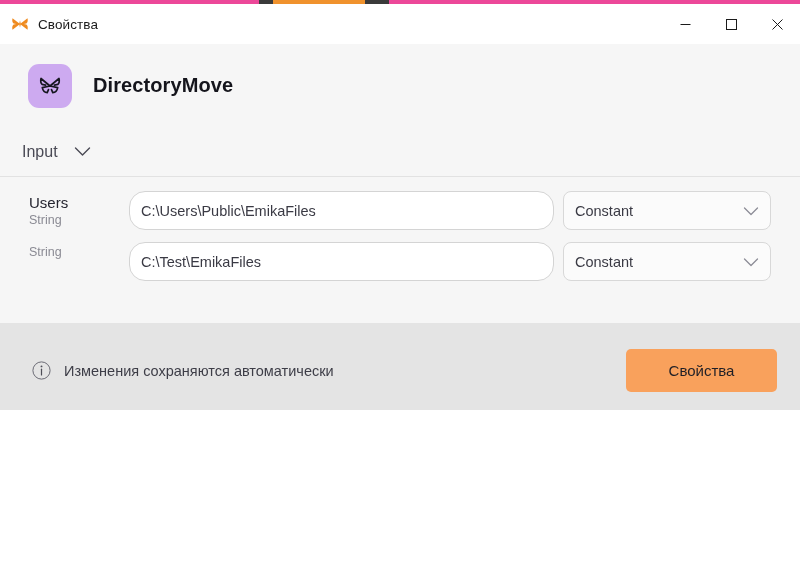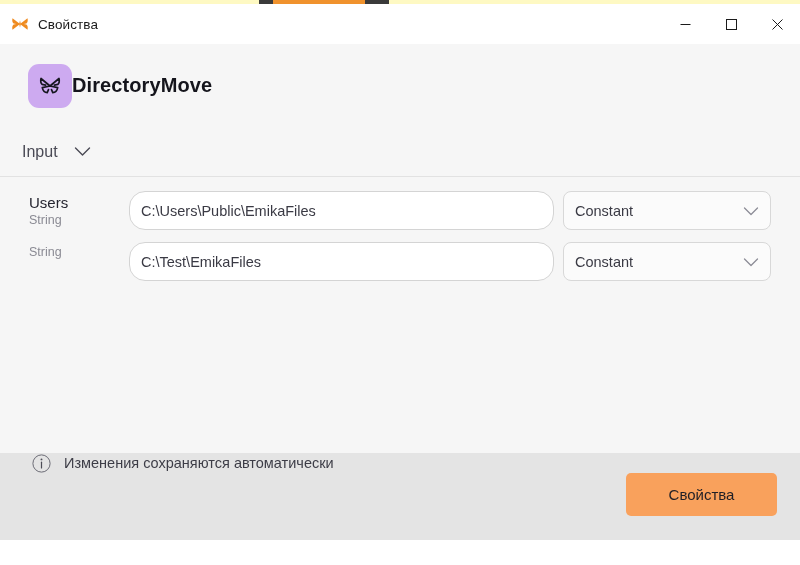--- a/index.html
+++ b/index.html
@@ -13,22 +13,22 @@
   body {
     font-family: "Liberation Sans", sans-serif;
     background: #ffffff;
     color: #1b1b1b;
     -webkit-font-smoothing: antialiased;
   }
 
   .window {
     position: relative;
     width: 800px;
-    height: 540px;
-    background: #fef9c3;
+    height: 410px;
+    background: #ec4899;
     display: flex;
     flex-direction: column;
   }
 
   
   .bg-strip {
     position: absolute;
     top: 0;
     left: 259px;
     width: 130px;
@@ -105,20 +105,21 @@
     height: 44px;
     flex: 0 0 44px;
     border-radius: 11px;
     background: #cdaaf0;
     display: flex;
     align-items: center;
     justify-content: center;
   }
 
   .app-title {
+    margin-left: 21px;
     font-size: 20px;
     font-weight: bold;
     color: #15151c;
     letter-spacing: 0.1px;
   }
 
   
   .section-header {
     height: 50px;
     min-height: 50px;
@@ -207,22 +208,22 @@
     display: flex;
     align-items: center;
   }
 
   
   .footer {
     height: 87px;
     min-height: 87px;
     background: #e4e4e4;
     display: flex;
-    padding: 0 23px 0 31px;
-    flex-direction: column;
+    align-items: center;
+    padding: 8px 23px 0 31px;
   }
 
   .footer-info {
     display: flex;
     align-items: center;
   }
   .footer-info-icon {
     width: 20px;
     height: 20px;
     flex: 0 0 20px;

